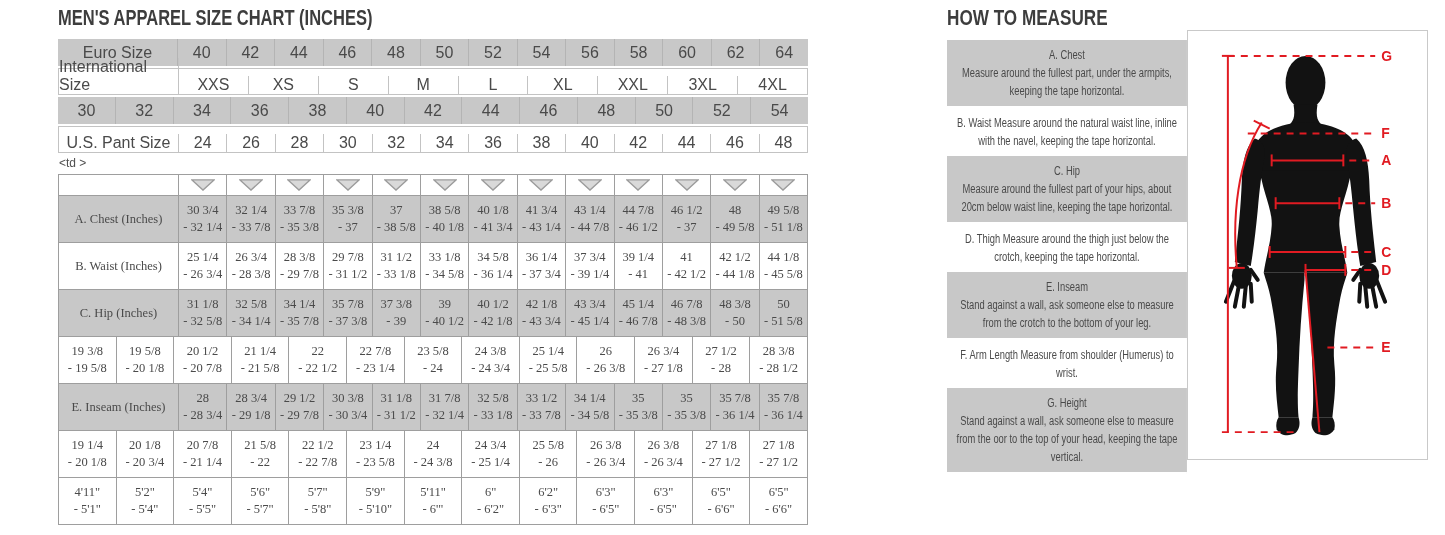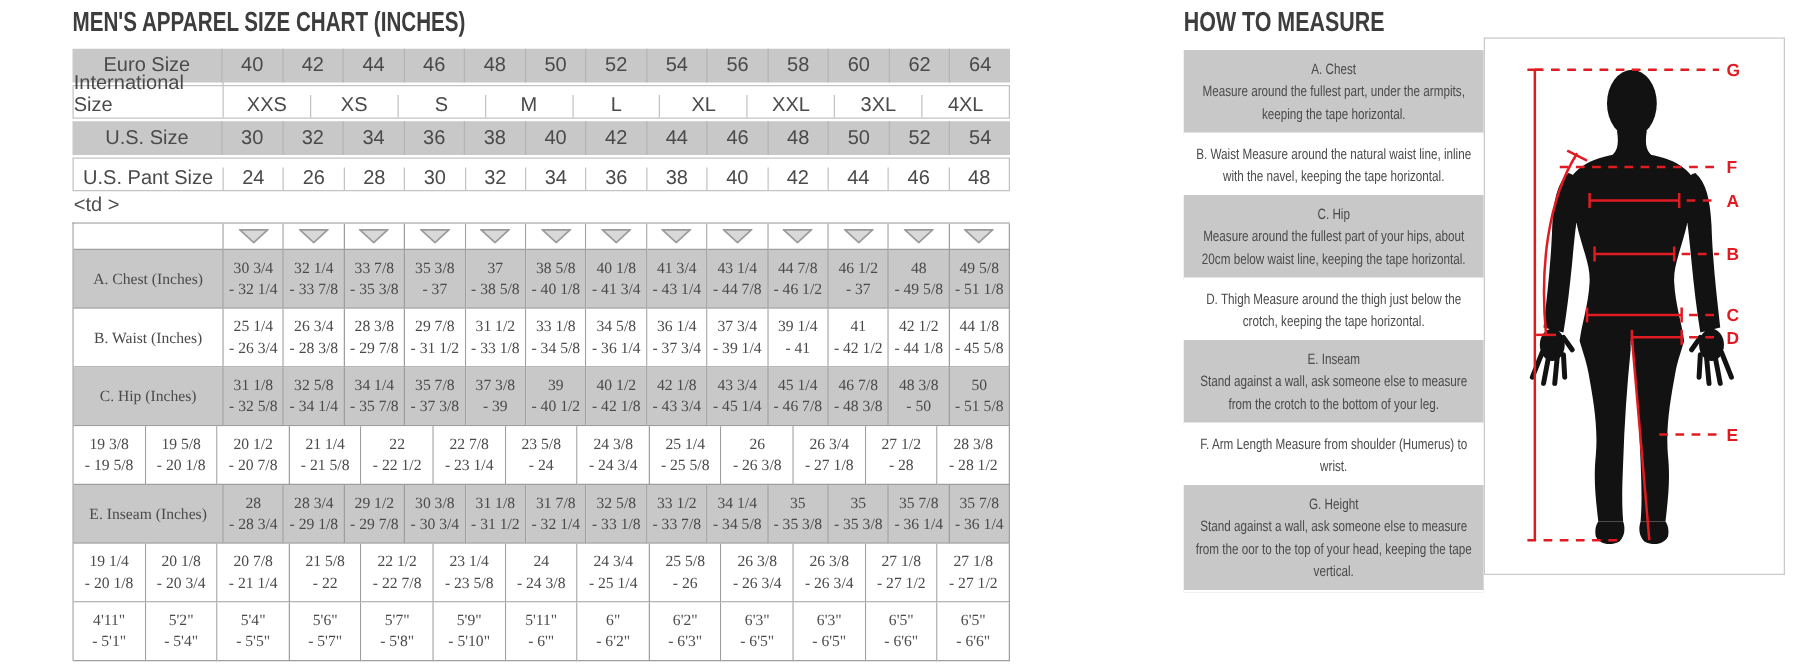--- a/index.html
+++ b/index.html
@@ -26,21 +26,21 @@
   }
   .hlabel{width:120px;flex:none;}
   .hval{flex:1;}
   .hrow.gray{background:#c8c8c8;}
   .hrow.gray .cell{border-right:1px solid #b4b4b4;}
   .hrow.gray .cell:last-child{border-right:none;}
   .hrow.white{border:1px solid #c3c3c3;background:#fff;align-items:flex-end;}
   .hrow.white .cell{border-right:1px solid #c3c3c3;}
   .hrow.white .cell:last-child{border-right:none;}
 
-  .stray{font-size:16px;color:#4f4f4f;margin:3px 0 4px 1px;}
+  .stray{font-size:12px;color:#4f4f4f;margin:3px 0 4px 1px;}
 
   .main-table{border-top:1px solid #9e9e9e;border-left:1px solid #9e9e9e;font-family:Liberation Serif, serif;}
   .mrow{display:flex;}
   .mrow .cell{
     border-right:1px solid #9e9e9e;border-bottom:1px solid #9e9e9e;
     display:flex;flex-direction:column;align-items:center;justify-content:center;
     font-size:12.5px;line-height:17px;background:#fff;
   }
   .mlabel{width:120px;flex:none;font-size:13px;}
   .mval{flex:1;}
@@ -97,21 +97,20 @@
         <div class="cell hval">XS</div>
         <div class="cell hval">S</div>
         <div class="cell hval">M</div>
         <div class="cell hval">L</div>
         <div class="cell hval">XL</div>
         <div class="cell hval">XXL</div>
         <div class="cell hval">3XL</div>
         <div class="cell hval">4XL</div>
       </div>
       <div class="hrow gray">
-        <div class="cell hlabel">U.S. Size</div>
         <div class="cell hval">30</div>
         <div class="cell hval">32</div>
         <div class="cell hval">34</div>
         <div class="cell hval">36</div>
         <div class="cell hval">38</div>
         <div class="cell hval">40</div>
         <div class="cell hval">42</div>
         <div class="cell hval">44</div>
         <div class="cell hval">46</div>
         <div class="cell hval">48</div>

